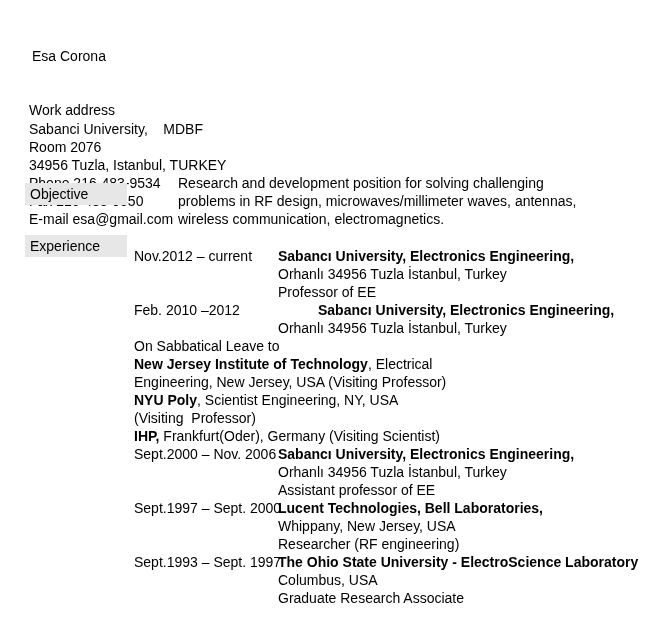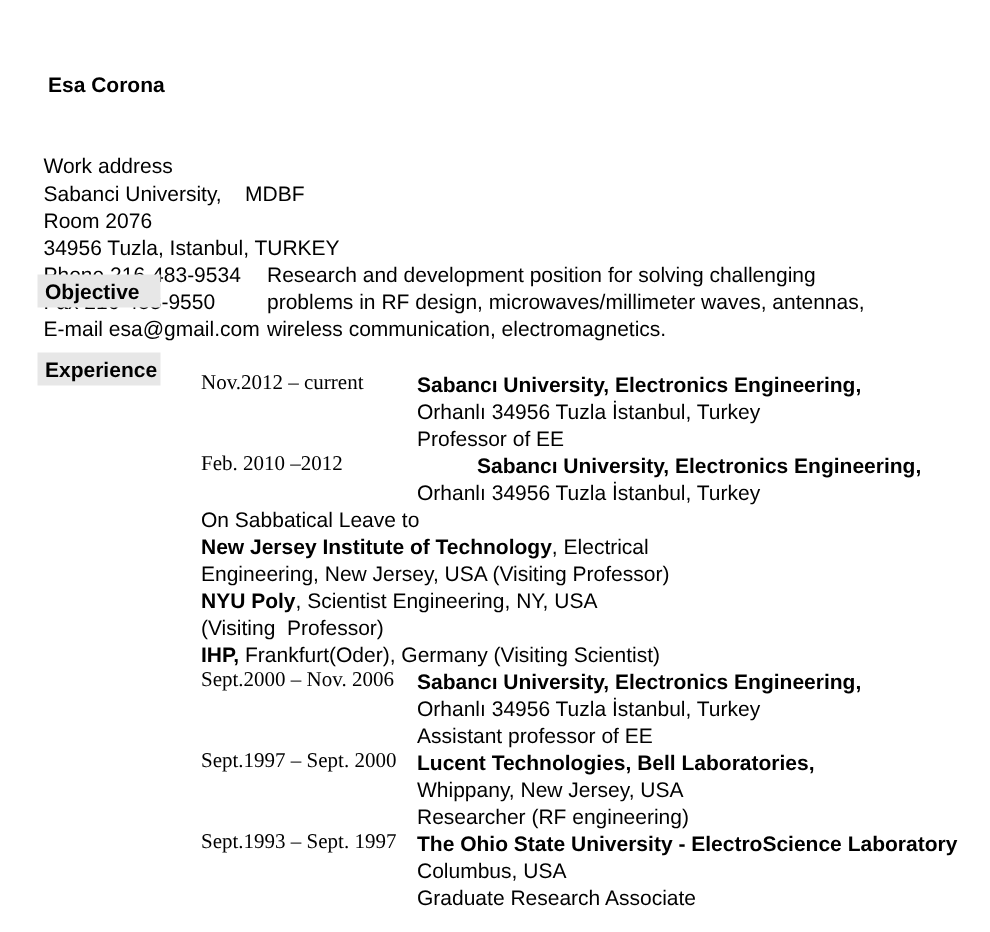--- a/index.html
+++ b/index.html
@@ -21,33 +21,33 @@
 
   
   .contact-header {
     position: absolute;
     left: 29px;
     top: 11px;
     line-height: 18.1px;
     white-space: pre;
   }
   .person-name {
-    font-weight: 700;
+    font-weight: 400;
     padding-left: 3px;
   }
   .hline { white-space: pre; }
 
   
   .label-box {
     position: absolute;
     left: 25px;
-    width: 82px;
+    width: 102px;
     height: 22px;
     background: var(--label-bg, #e7e7e7);
-    font-weight: 700;
+    font-weight: 400;
     box-sizing: border-box;
     padding: 3px 0 0 5px;
     line-height: 16px;
   }
   .label-objective { top: 183px; }
   .label-experience { top: 235px; }
 
   
   .objective-text {
     position: absolute;
@@ -62,21 +62,21 @@
     position: absolute;
     left: 134px;
     top: 247px;
     line-height: 18px;
     width: 526px;
   }
   .entry {
     display: grid;
     grid-template-columns: 144px auto;
   }
-  .entry .date { white-space: pre; font-family: Liberation Serif, serif; }
+  .entry .date { white-space: pre; }
   .entry .line { white-space: pre; }
   .entry .line.indent { padding-left: 40px; }
 </style>
 </head>
 <body>
 
 <div class="page">
 
   <header class="contact-header">
     <div class="person-name">Esa Corona</div>

